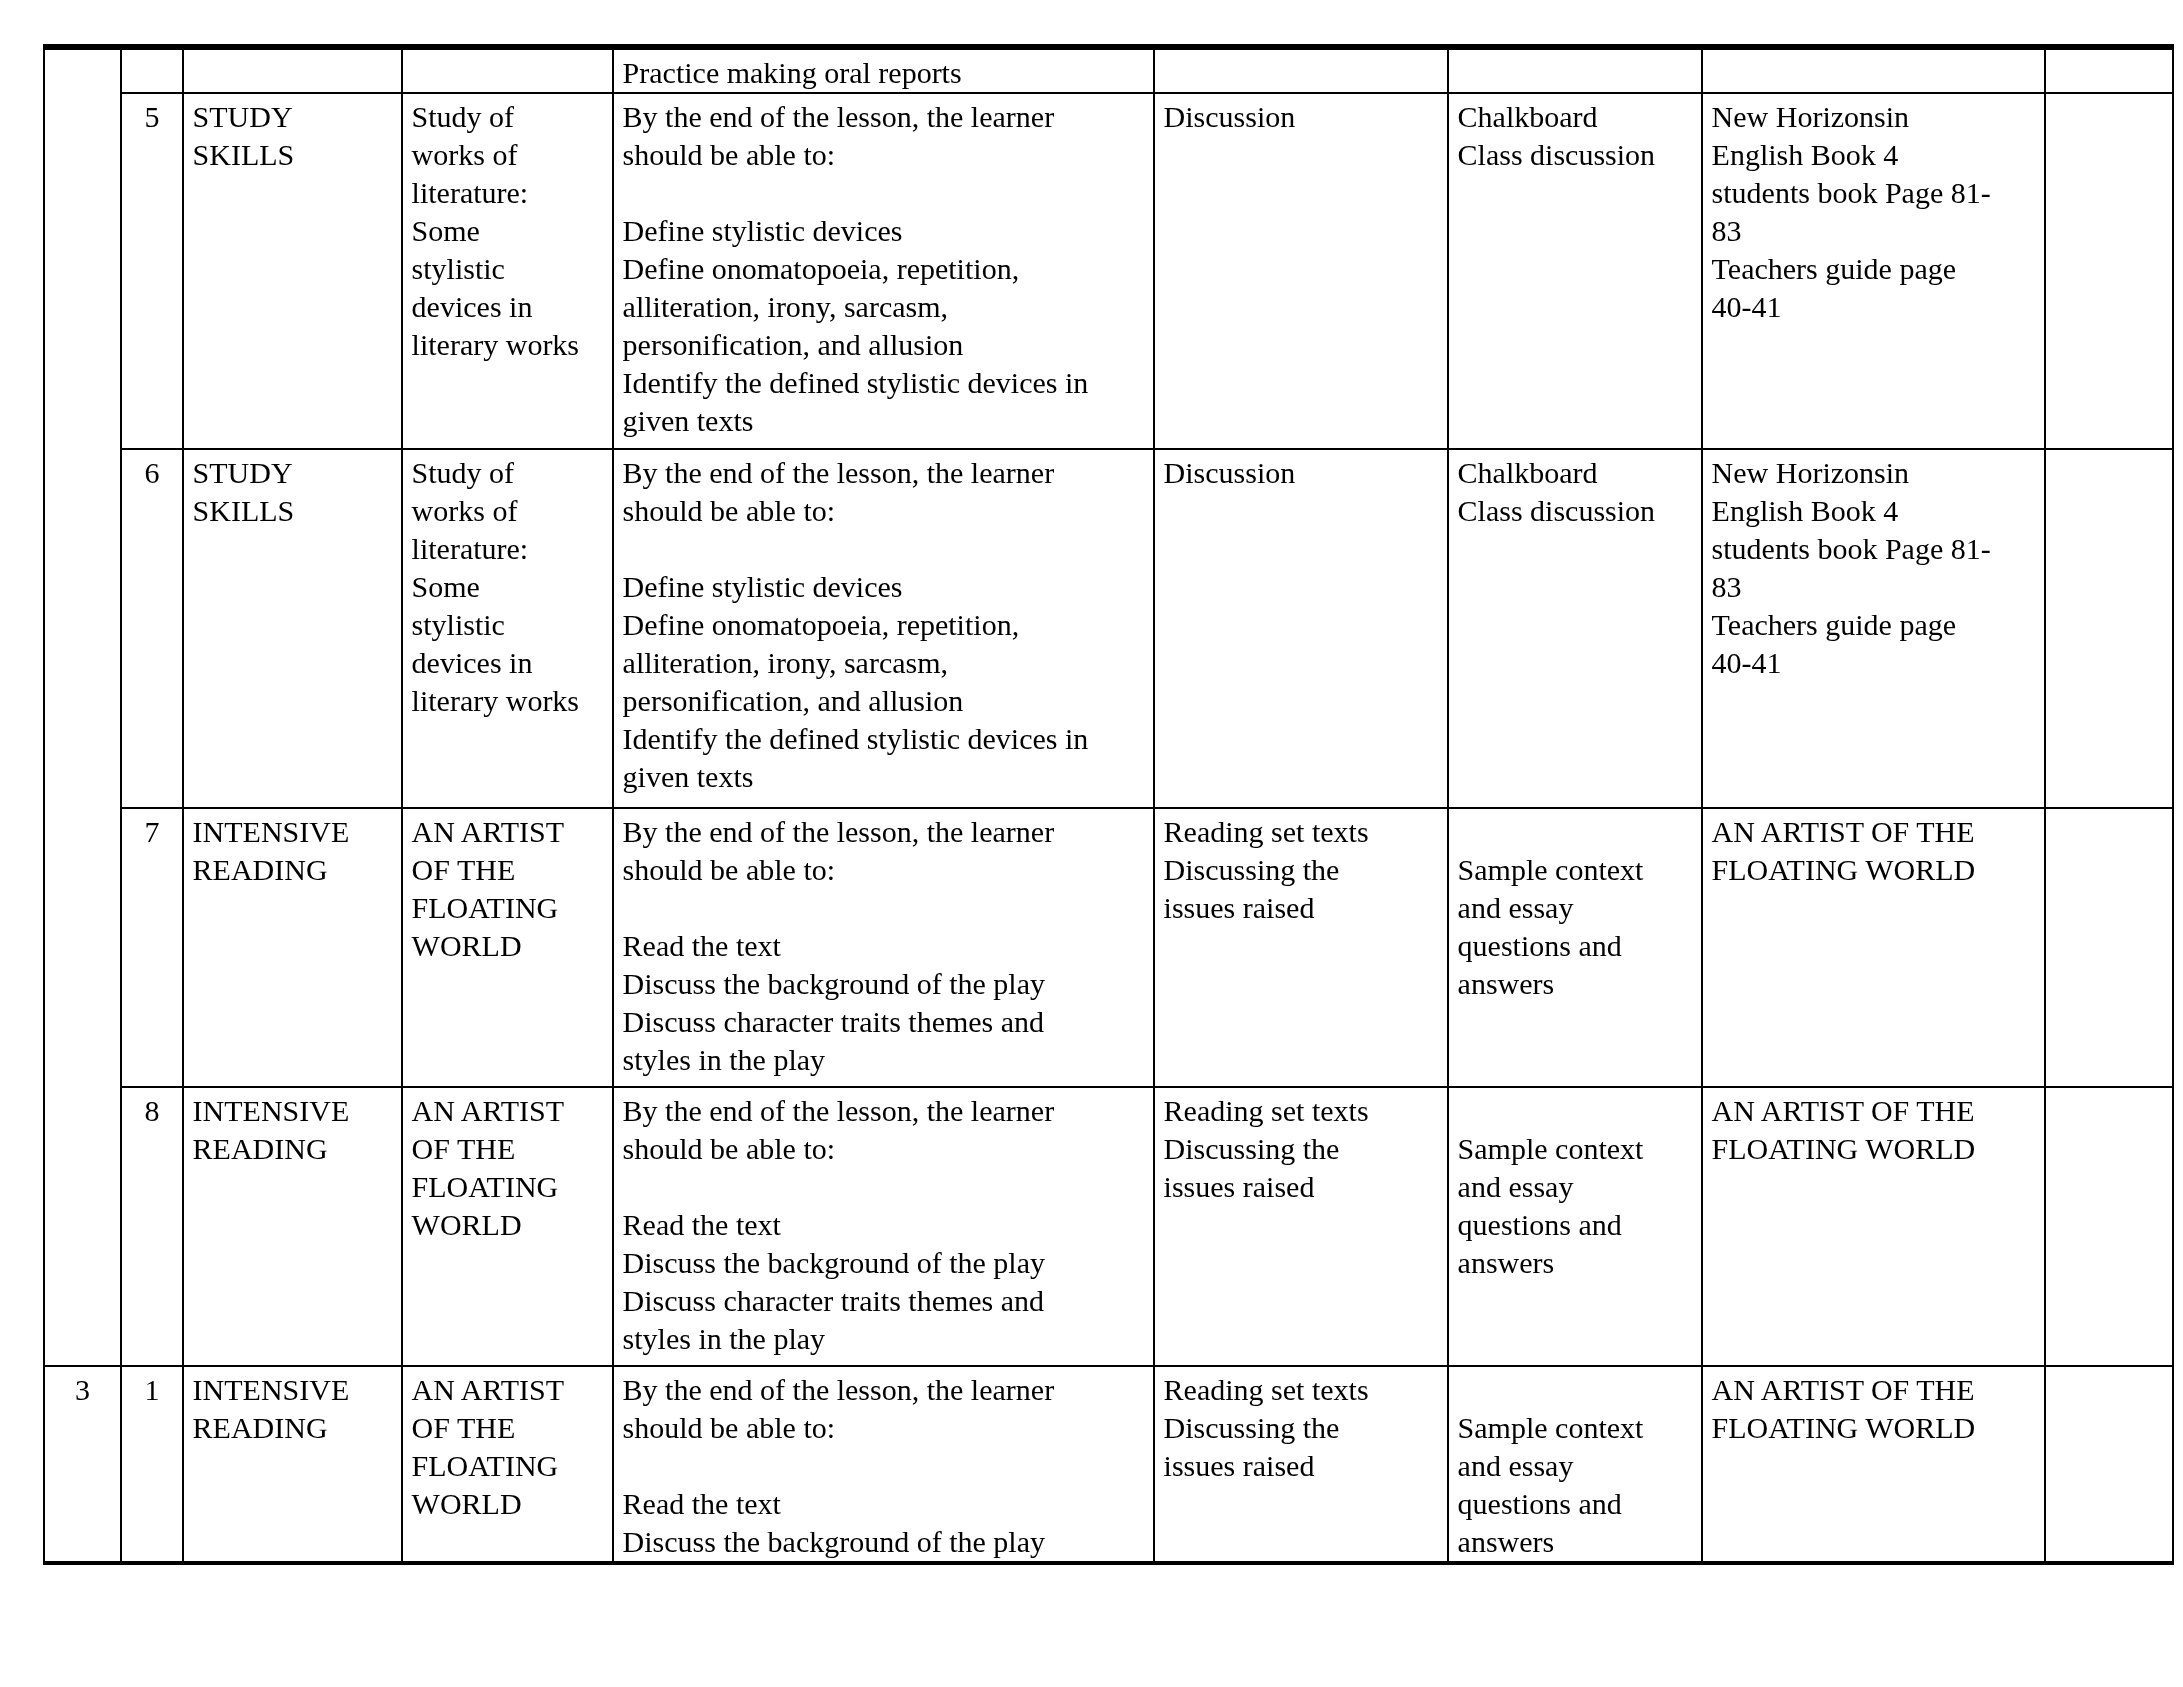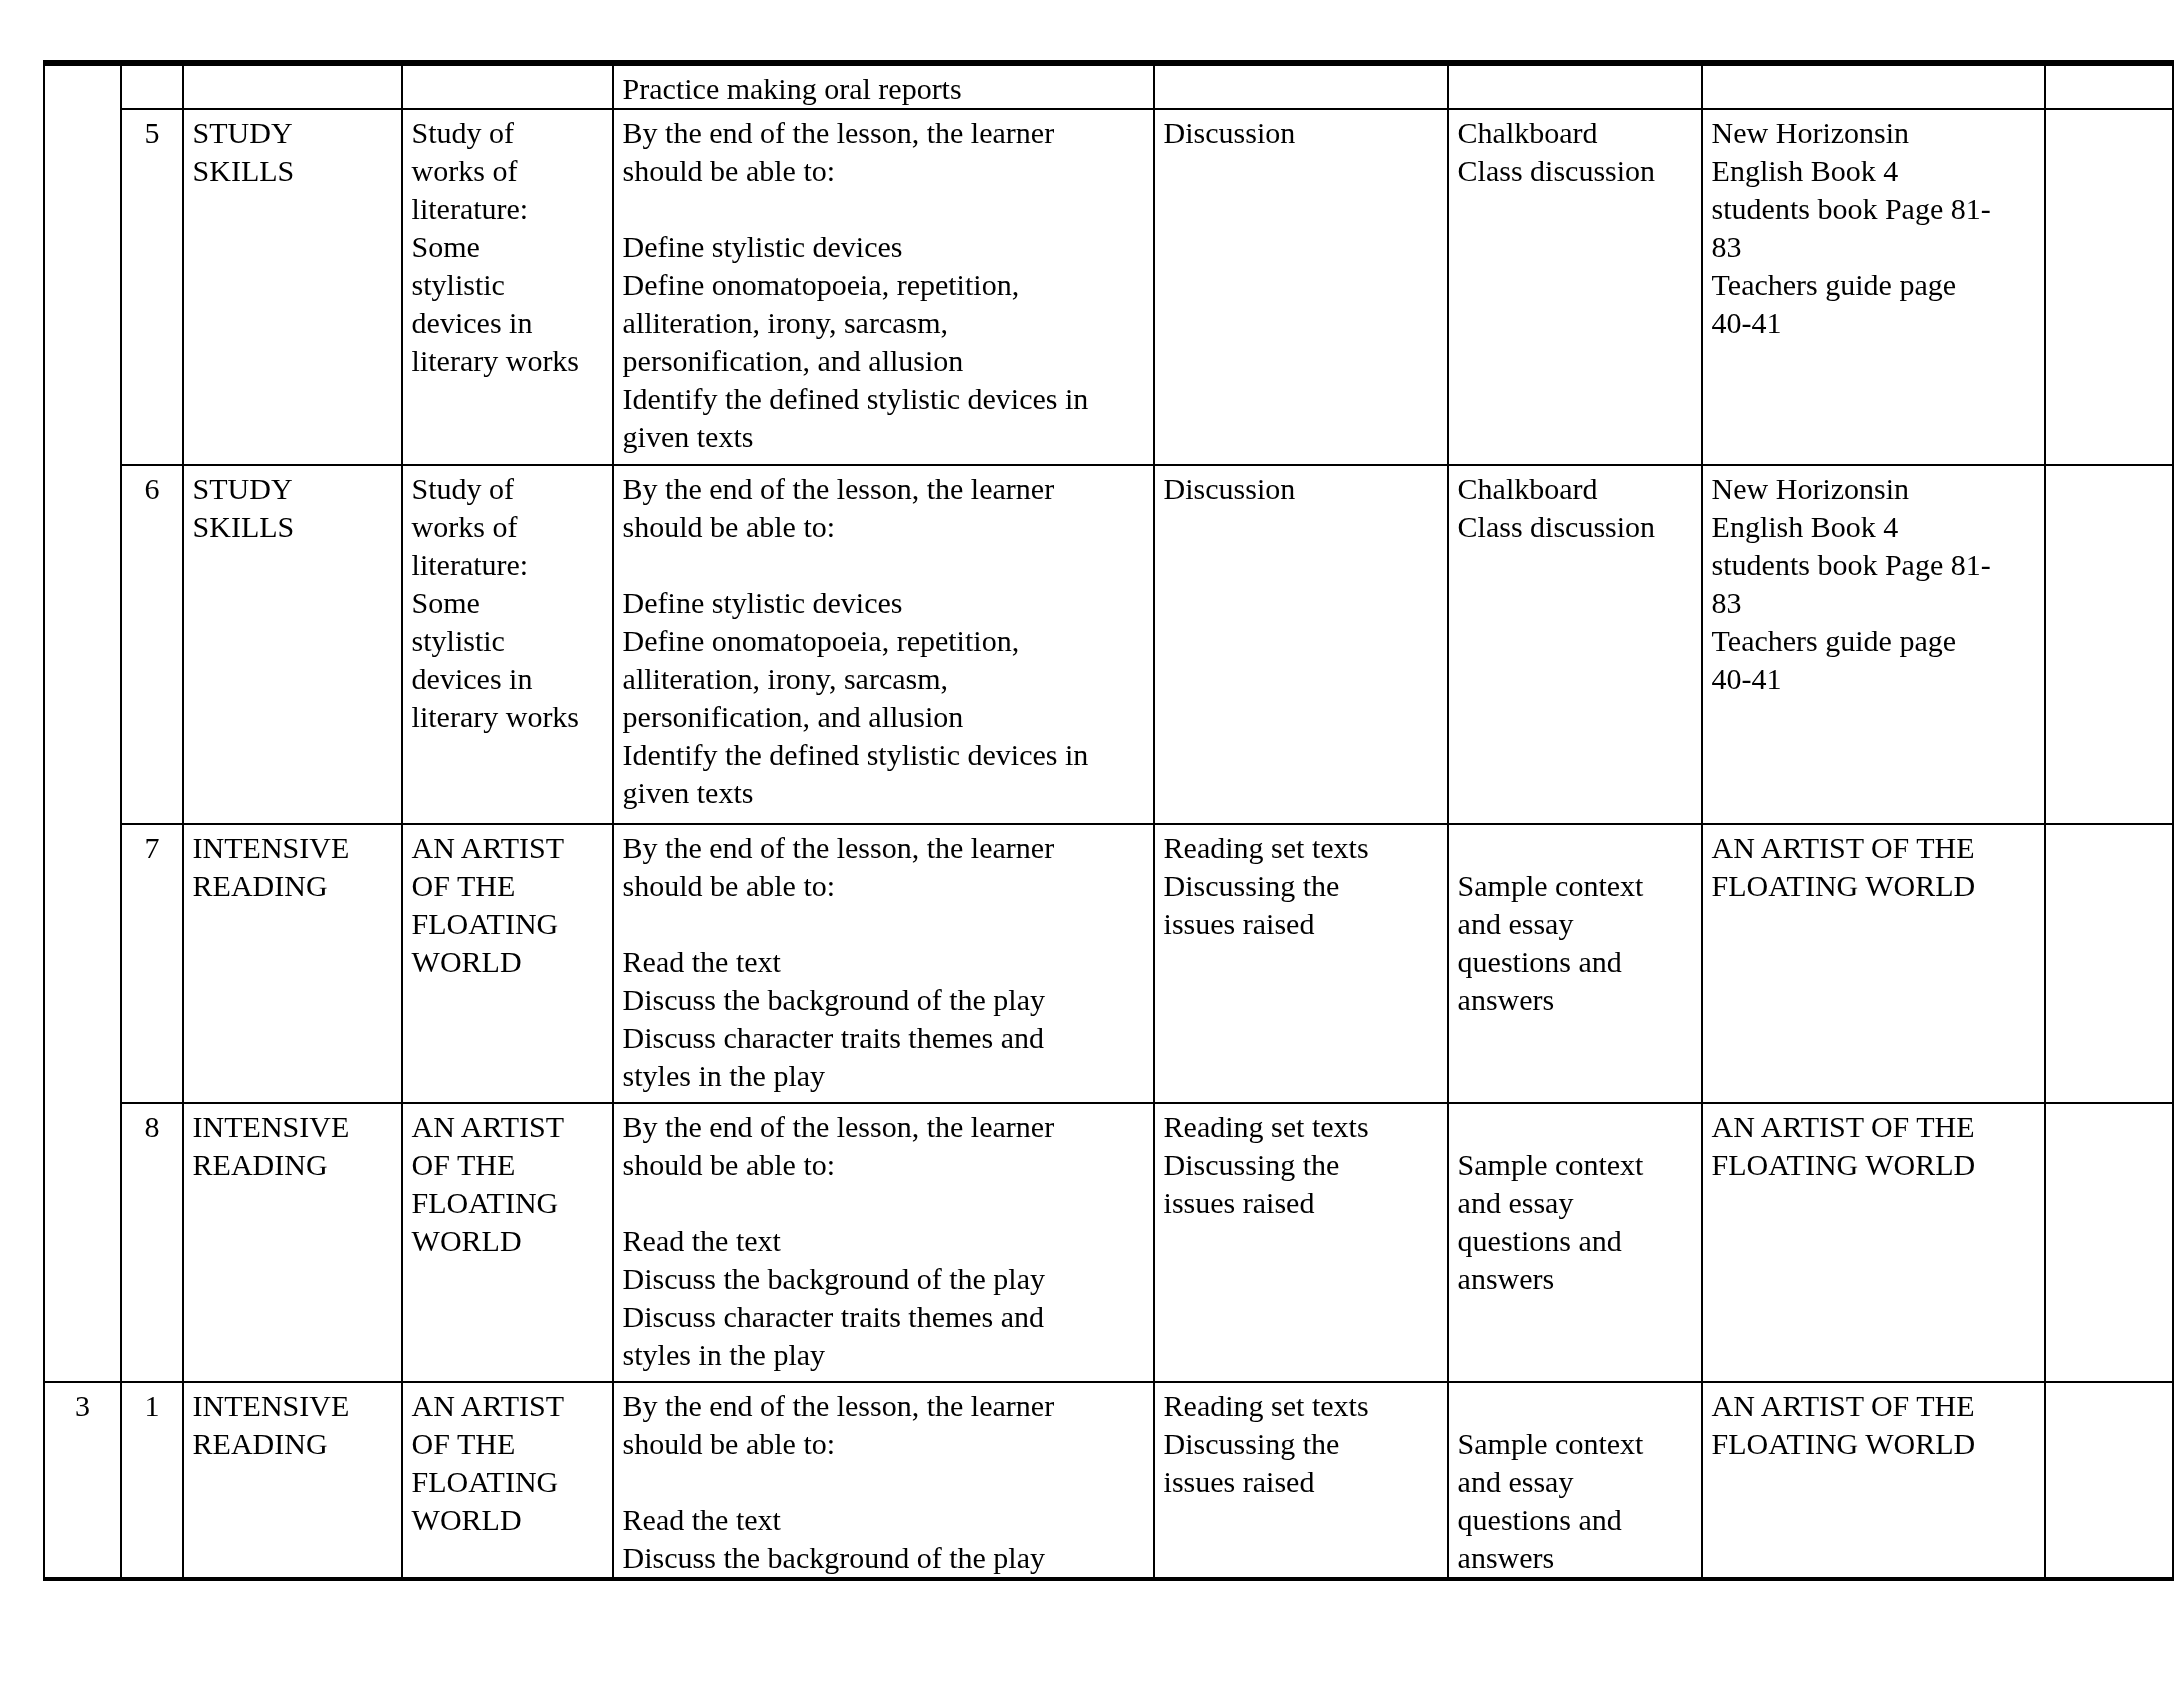--- a/index.html
+++ b/index.html
@@ -13,21 +13,21 @@
     font-family: "Liberation Serif", "DejaVu Serif", serif;
   }
   .page {
     position: absolute;
     inset: 0;
     background: #ffffff;
   }
   table.sow {
     position: absolute;
     left: 43px;
-    top: 60px;
+    top: 44px;
     width: 2129px;
     border-collapse: collapse;
     table-layout: fixed;
     border: 2.6px solid #000;
     border-top-width: 6px;
     border-bottom-width: 4px;
   }
   .sow td {
     border: 2.6px solid #000;
     vertical-align: top;

